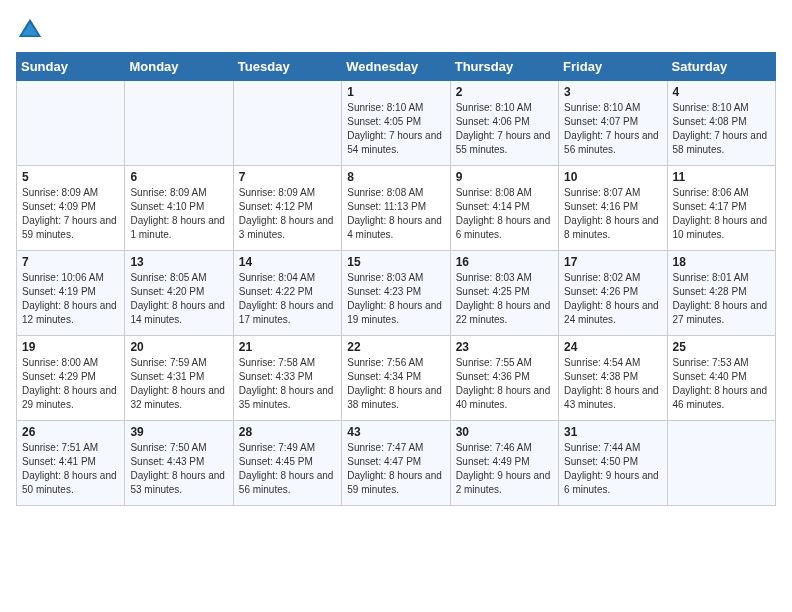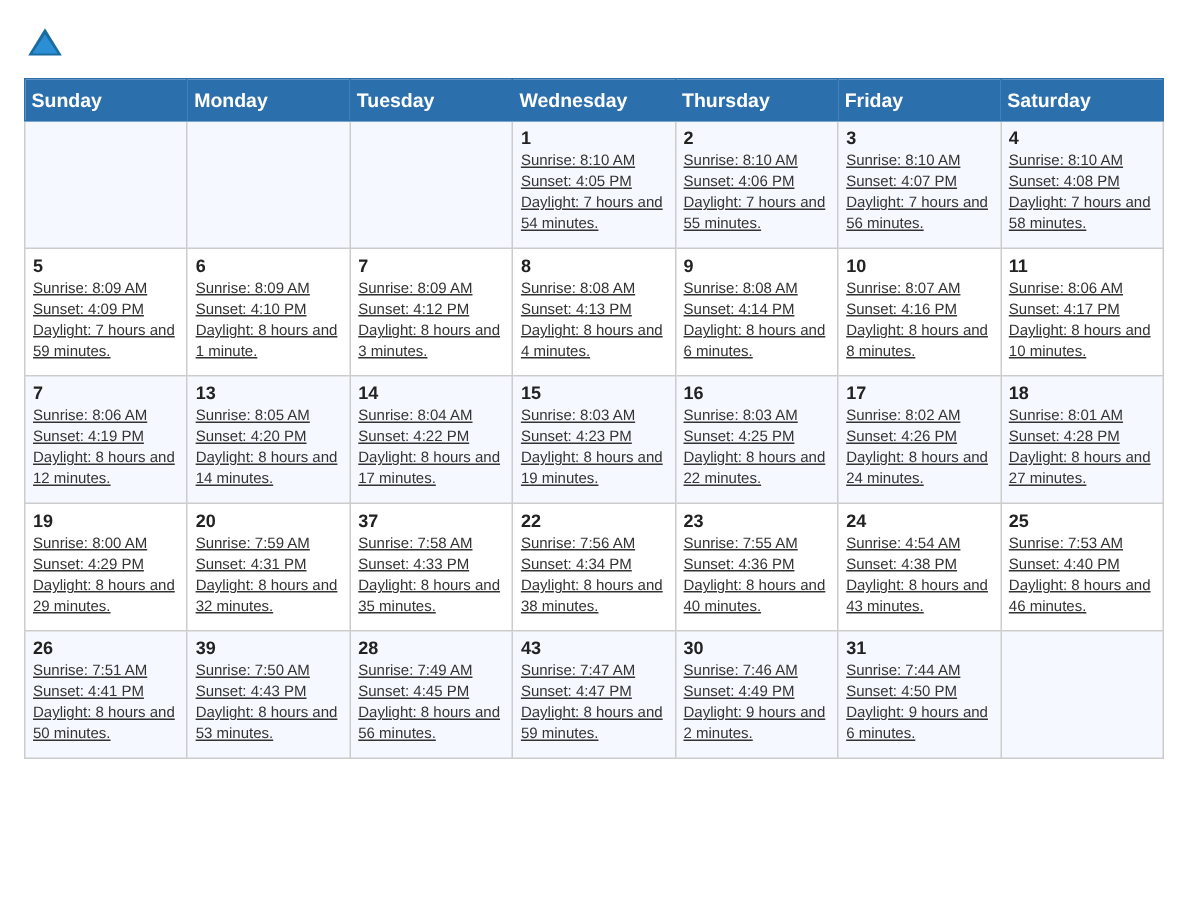--- a/index.html
+++ b/index.html
@@ -87,21 +87,20 @@
     }
     .day-number {
       font-weight: bold;
       font-size: 12px;
       margin-bottom: 2px;
     }
     .day-detail {
       font-size: 10px;
       line-height: 1.4;
       color: #333;
-      text-decoration: underline;
     }
   </style>
 </head>
 <body>
 
 <div class="header">
   <div class="logo">
     <svg class="logo-icon" viewBox="0 0 40 40" xmlns="http://www.w3.org/2000/svg">
       <polygon points="20,4 36,30 4,30" fill="#1a6ba0"></polygon>
       <polygon points="20,10 32,28 8,28" fill="#2c8fd6"></polygon>
@@ -181,21 +180,21 @@
         <td>
           <div class="day-number">7</div>
           <div class="day-detail">Sunrise: 8:09 AM
 Sunset: 4:12 PM
 Daylight: 8 hours
 and 3 minutes.</div>
         </td>
         <td>
           <div class="day-number">8</div>
           <div class="day-detail">Sunrise: 8:08 AM
-Sunset: 4:13 PM
+Sunset: 11:13 PM
 Daylight: 8 hours
 and 4 minutes.</div>
         </td>
         <td>
           <div class="day-number">9</div>
           <div class="day-detail">Sunrise: 8:08 AM
 Sunset: 4:14 PM
 Daylight: 8 hours
 and 6 minutes.</div>
         </td>
@@ -210,21 +209,21 @@
           <div class="day-number">11</div>
           <div class="day-detail">Sunrise: 8:06 AM
 Sunset: 4:17 PM
 Daylight: 8 hours
 and 10 minutes.</div>
         </td>
       </tr>
       <tr>
         <td>
           <div class="day-number">7</div>
-          <div class="day-detail">Sunrise: 8:06 AM
+          <div class="day-detail">Sunrise: 10:06 AM
 Sunset: 4:19 PM
 Daylight: 8 hours
 and 12 minutes.</div>
         </td>
         <td>
           <div class="day-number">13</div>
           <div class="day-detail">Sunrise: 8:05 AM
 Sunset: 4:20 PM
 Daylight: 8 hours
 and 14 minutes.</div>
@@ -274,21 +273,21 @@
 and 29 minutes.</div>
         </td>
         <td>
           <div class="day-number">20</div>
           <div class="day-detail">Sunrise: 7:59 AM
 Sunset: 4:31 PM
 Daylight: 8 hours
 and 32 minutes.</div>
         </td>
         <td>
-          <div class="day-number">37</div>
+          <div class="day-number">21</div>
           <div class="day-detail">Sunrise: 7:58 AM
 Sunset: 4:33 PM
 Daylight: 8 hours
 and 35 minutes.</div>
         </td>
         <td>
           <div class="day-number">22</div>
           <div class="day-detail">Sunrise: 7:56 AM
 Sunset: 4:34 PM
 Daylight: 8 hours

